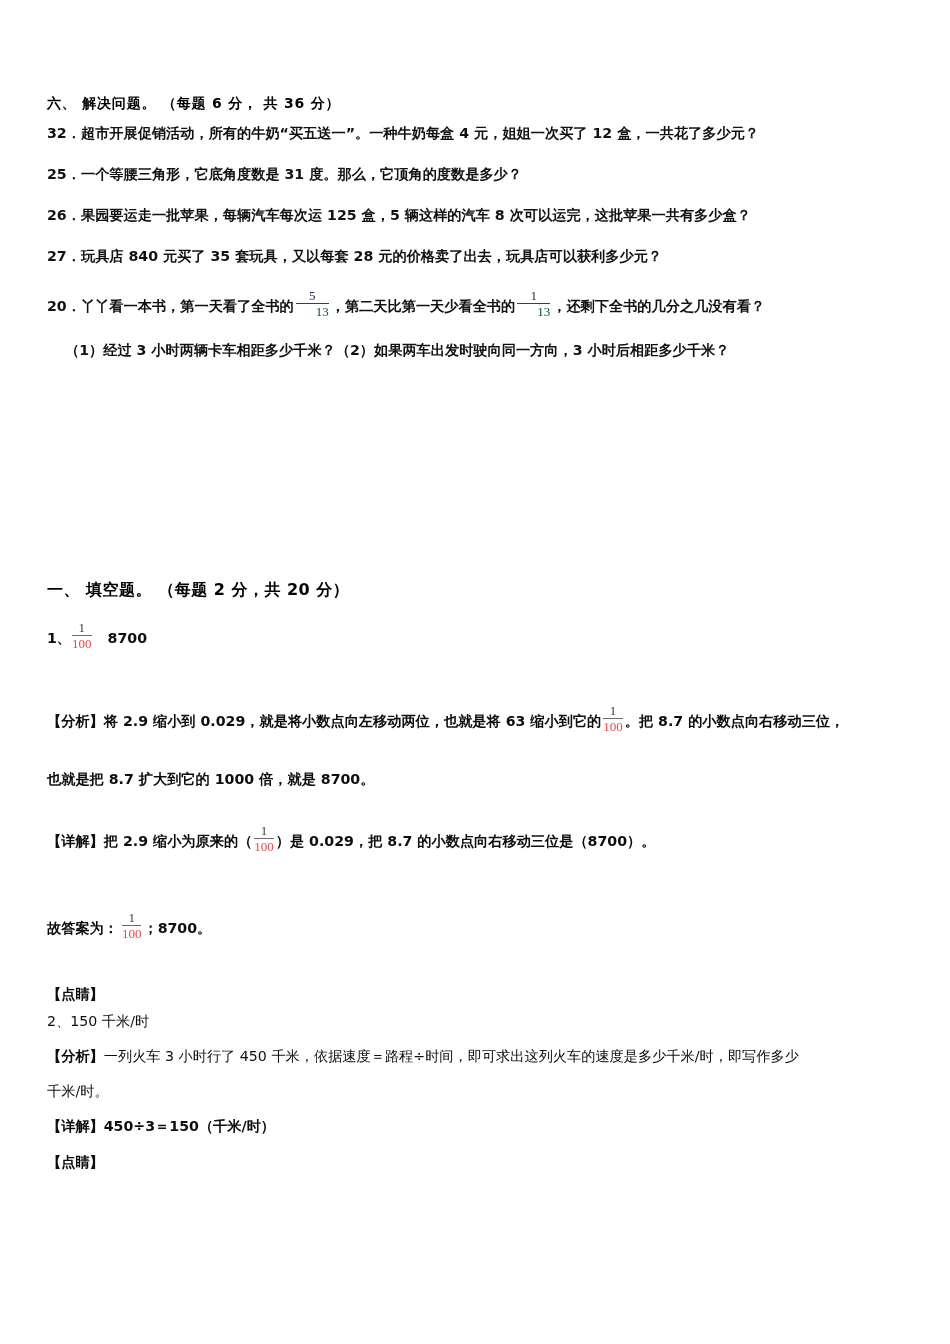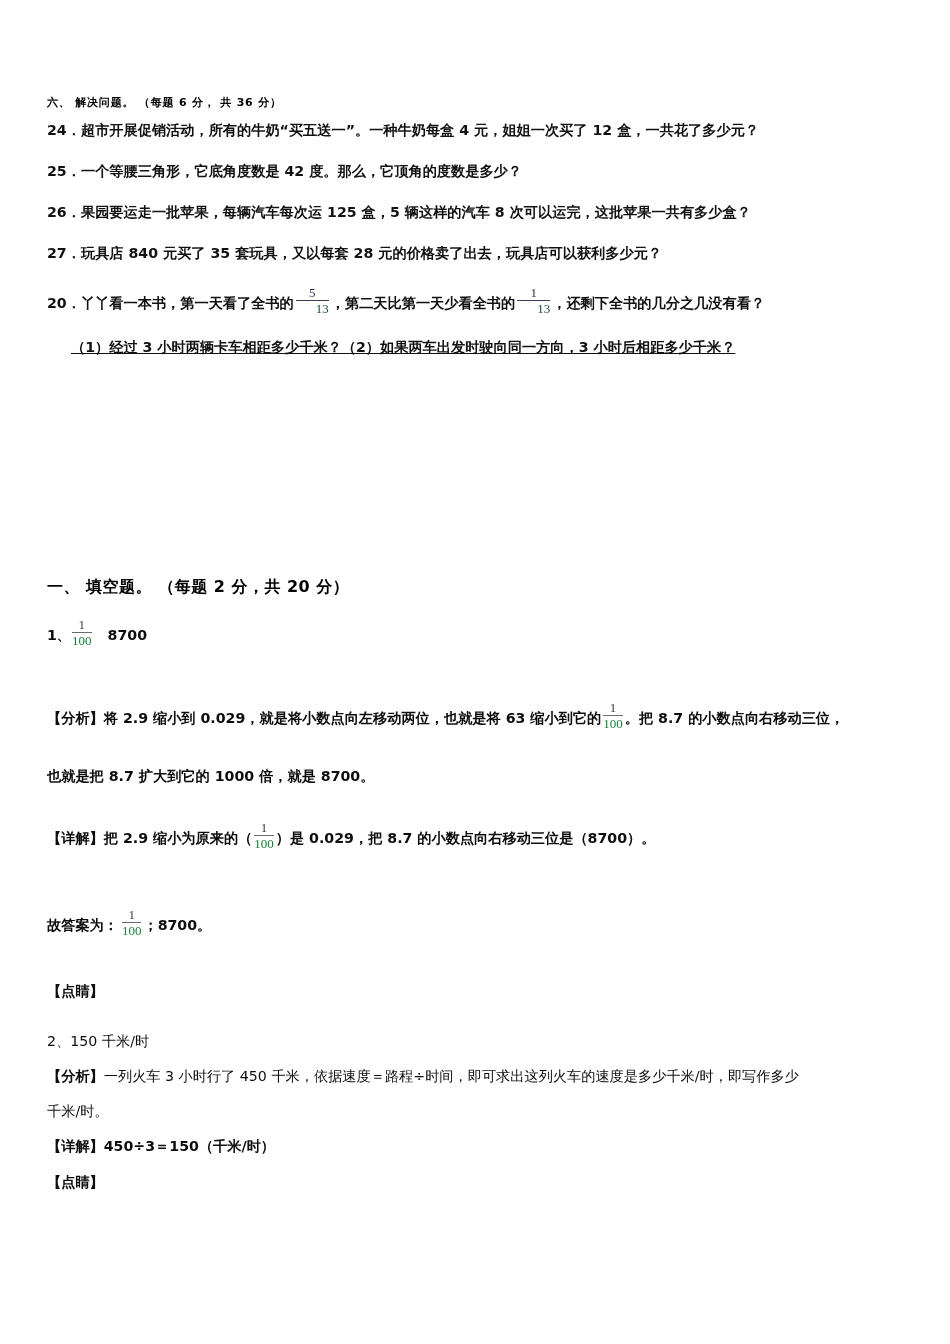--- a/index.html
+++ b/index.html
@@ -35,21 +35,21 @@
     color: #0d0d0d;
     white-space: nowrap;
   }
   .para {
     font-size: 14.2px;
     line-height: 1.5;
     color: #0d0d0d;
   }
 
   .sec-head {
-    font-size: 11px;
+    font-size: 14px;
     font-weight: bold;
     letter-spacing: 0.8px;
     margin-bottom: 11px;
     white-space: nowrap;
   }
   .sec-head-2 {
     font-size: 16px;
     font-weight: bold;
     letter-spacing: 0.5px;
     white-space: nowrap;
@@ -90,60 +90,60 @@
     display: block;
     font-size: 13px;
     padding: 0 2px 1px 2px;
     border-bottom: 1px solid #6b6b6b;
     color: #3c3c3c;
   }
   .frac .den {
     display: block;
     font-size: 13px;
     padding-top: 1px;
-    color: #15803d;
+    color: #ef4444;
   }
 
   
   .frac.inq .num { color: #2b2b4f; border-bottom-color: #3a3a5c; }
   .frac.inq .den { color: #14532d; margin-left: 20px; }
 
   .bold { font-weight: bold; }
 
   .spacer-big { height: 168px; }
 </style>
 </head>
 <body>
 
 <div class="page">
   <div class="content">
 
     <div class="sec-head">六、 解决问题。 （每题 6 分， 共 36 分）</div>
 
     <div class="q">
-      <span>24．</span><span>超市开展促销活动，所有的牛奶“买五送一”。一种牛奶每盒 4 元，姐姐一次买了 12 盒，一共花了多少元？</span>
+      <span>32．</span><span>超市开展促销活动，所有的牛奶“买五送一”。一种牛奶每盒 4 元，姐姐一次买了 12 盒，一共花了多少元？</span>
     </div>
 
     <div class="q q-gap">
-      <span>25．</span><span>一个等腰三角形，它底角度数是 42 度。那么，它顶角的度数是多少？</span>
+      <span>25．</span><span>一个等腰三角形，它底角度数是 31 度。那么，它顶角的度数是多少？</span>
     </div>
 
     <div class="q q-gap">
       <span>26．</span><span>果园要运走一批苹果，每辆汽车每次运 125 盒，5 辆这样的汽车 8 次可以运完，这批苹果一共有多少盒？</span>
     </div>
 
     <div class="q q-gap">
       <span>27．</span><span>玩具店 840 元买了 35 套玩具，又以每套 28 元的价格卖了出去，玩具店可以获利多少元？</span>
     </div>
 
     <div class="q q-gap" style="margin-top:25px;">
       <span>20．</span><span>丫丫看一本书，第一天看了全书的</span><span class="frac inq"><span class="num">5</span><span class="den">13</span></span><span>，第二天比第一天少看全书的</span><span class="frac inq"><span class="num">1</span><span class="den">13</span></span><span>，还剩下全书的几分之几没有看？</span>
     </div>
 
-    <div class="q" style="margin-top:21px; margin-left:24px;text-decoration:underline;">
+    <div class="q" style="margin-top:21px; margin-left:18px;">
       <span>（1）经过 3 小时两辆卡车相距多少千米？（2）如果两车出发时驶向同一方向，3 小时后相距多少千米？</span>
     </div>
 
     <div class="spacer-big"></div>
 
 
     <div style="height:52px;"></div>
 
     <div class="sec-head-2">一、 填空题。 （每题 2 分，共 20 分）</div>
 
@@ -167,21 +167,21 @@
     <div style="height:58px;"></div>
 
     <div class="para">
       <span class="bold">故答案为：</span><span class="frac" style="margin-left:4px;"><span class="num">1</span><span class="den">100</span></span><span class="bold">；8700。</span>
     </div>
 
     <div style="height:42px;"></div>
 
     <div class="para bold">【点睛】</div>
 
-    <div class="para" style="margin-top:28px;">
+    <div class="para" style="margin-top:5px;">
       <span>2、</span><span>150 千米/时</span>
     </div>
 
     <div class="para" style="margin-top:14px;">
       <span class="bold">【分析】</span><span>一列火车 3 小时行了 450 千米，依据速度＝路程÷时间，即可求出这列火车的速度是多少千米/时，即写作多少</span>
     </div>
     <div class="para" style="margin-top:14px;">千米/时。</div>
 
     <div class="para" style="margin-top:14px;">
       <span class="bold">【详解】</span><span class="bold">450÷3＝150（千米/时）</span>

